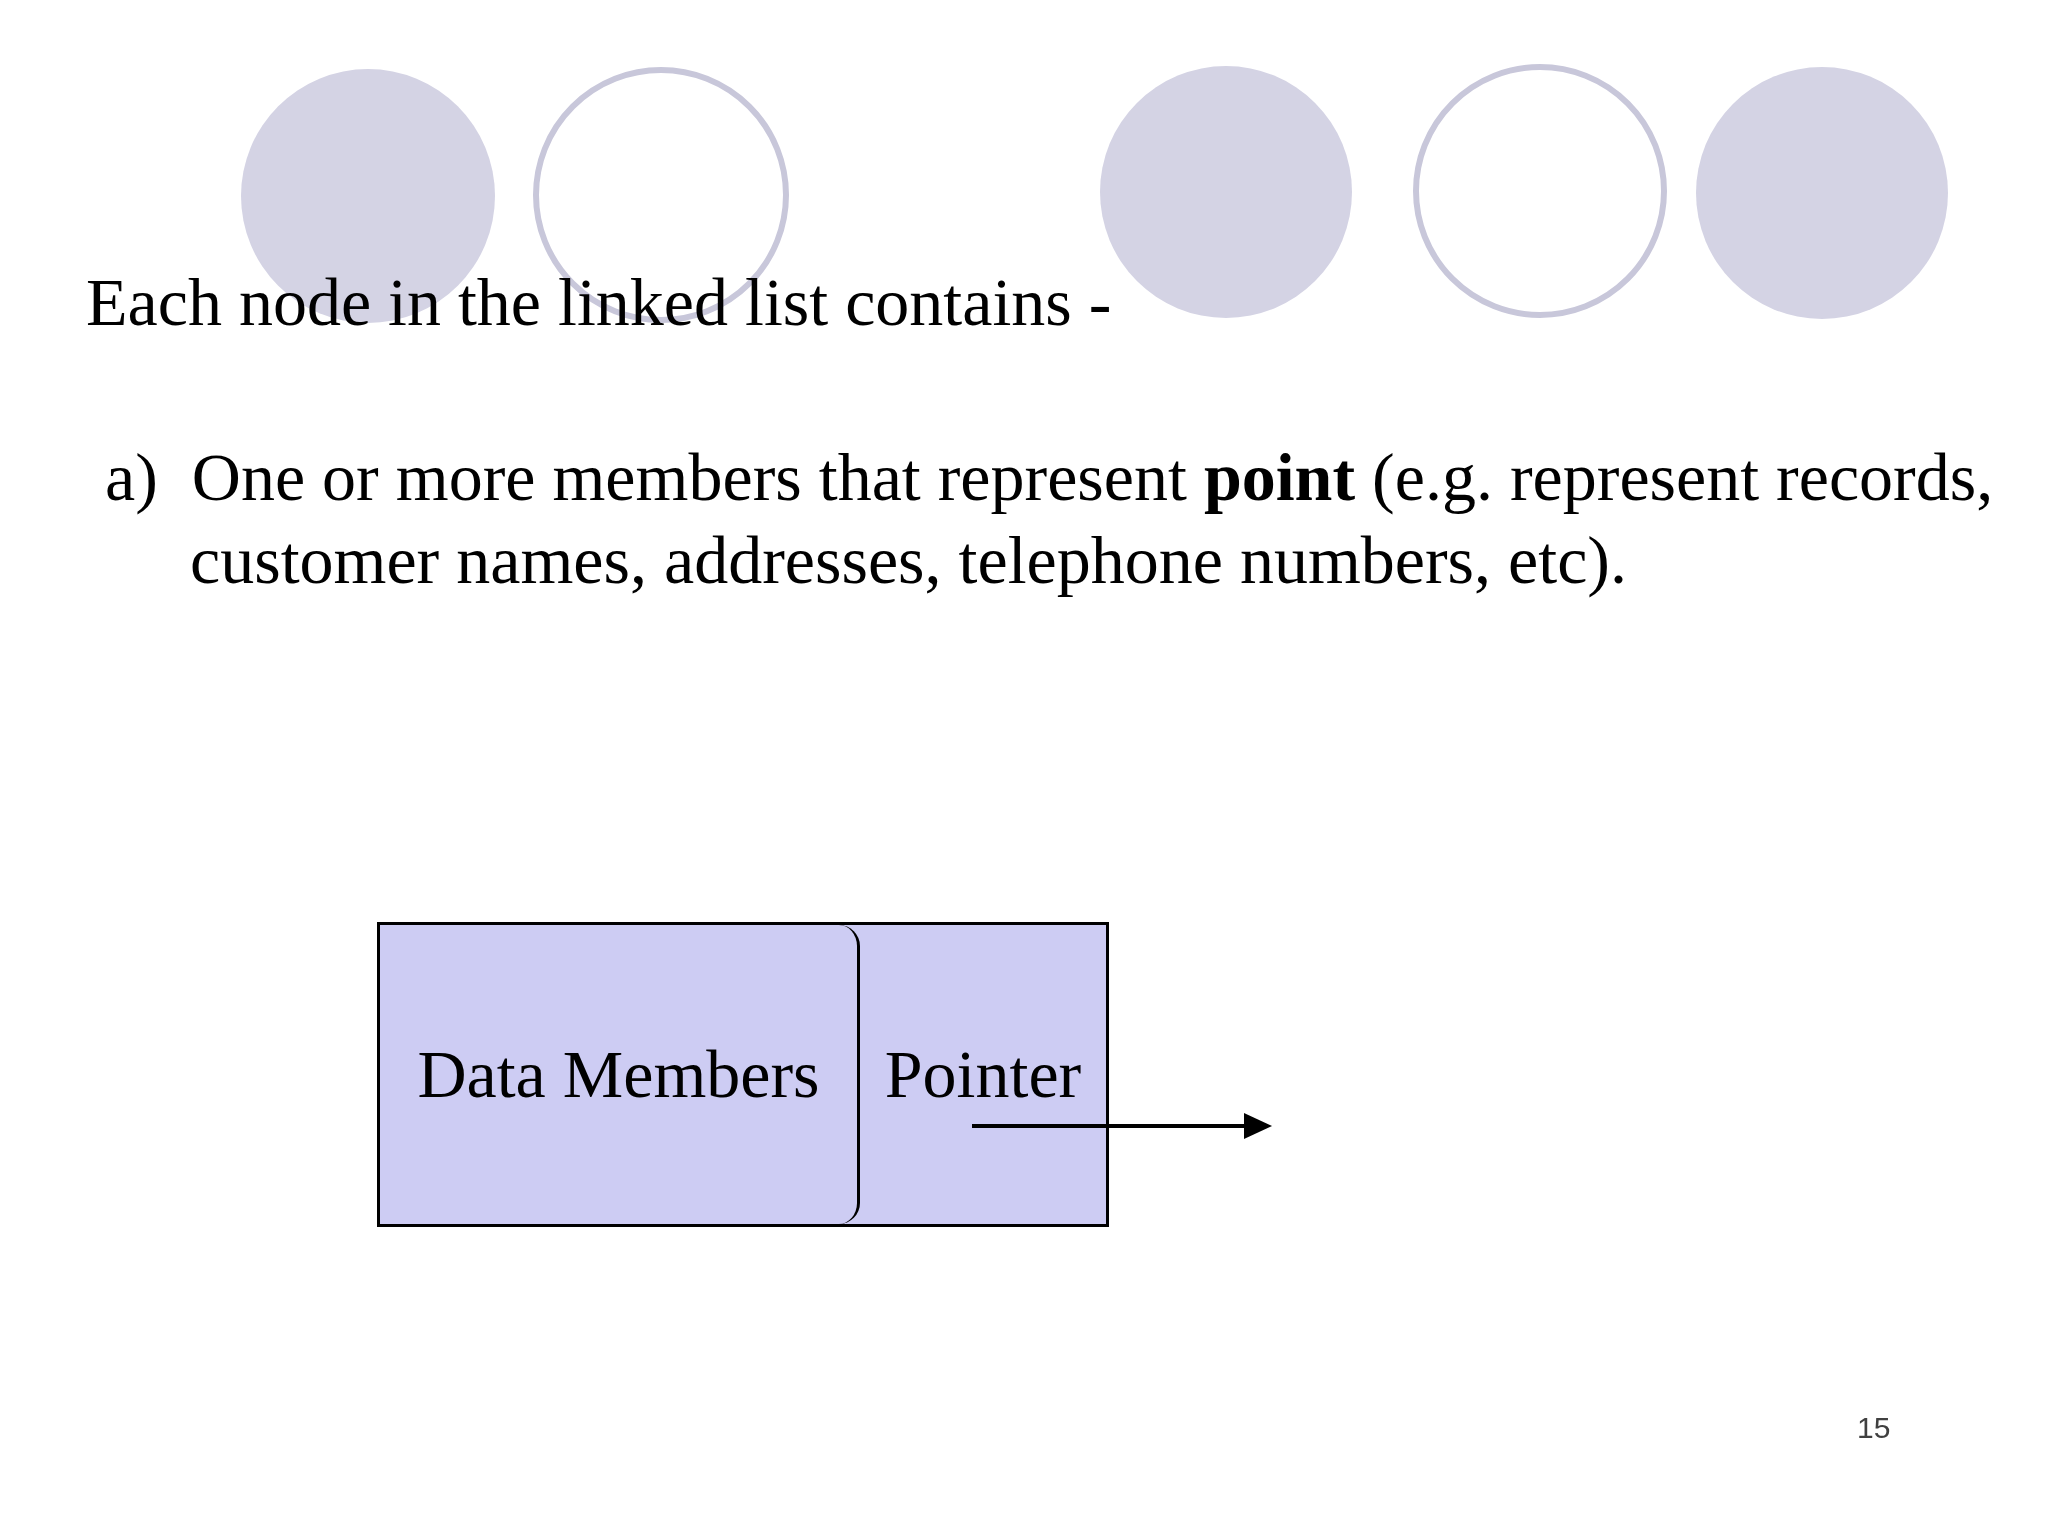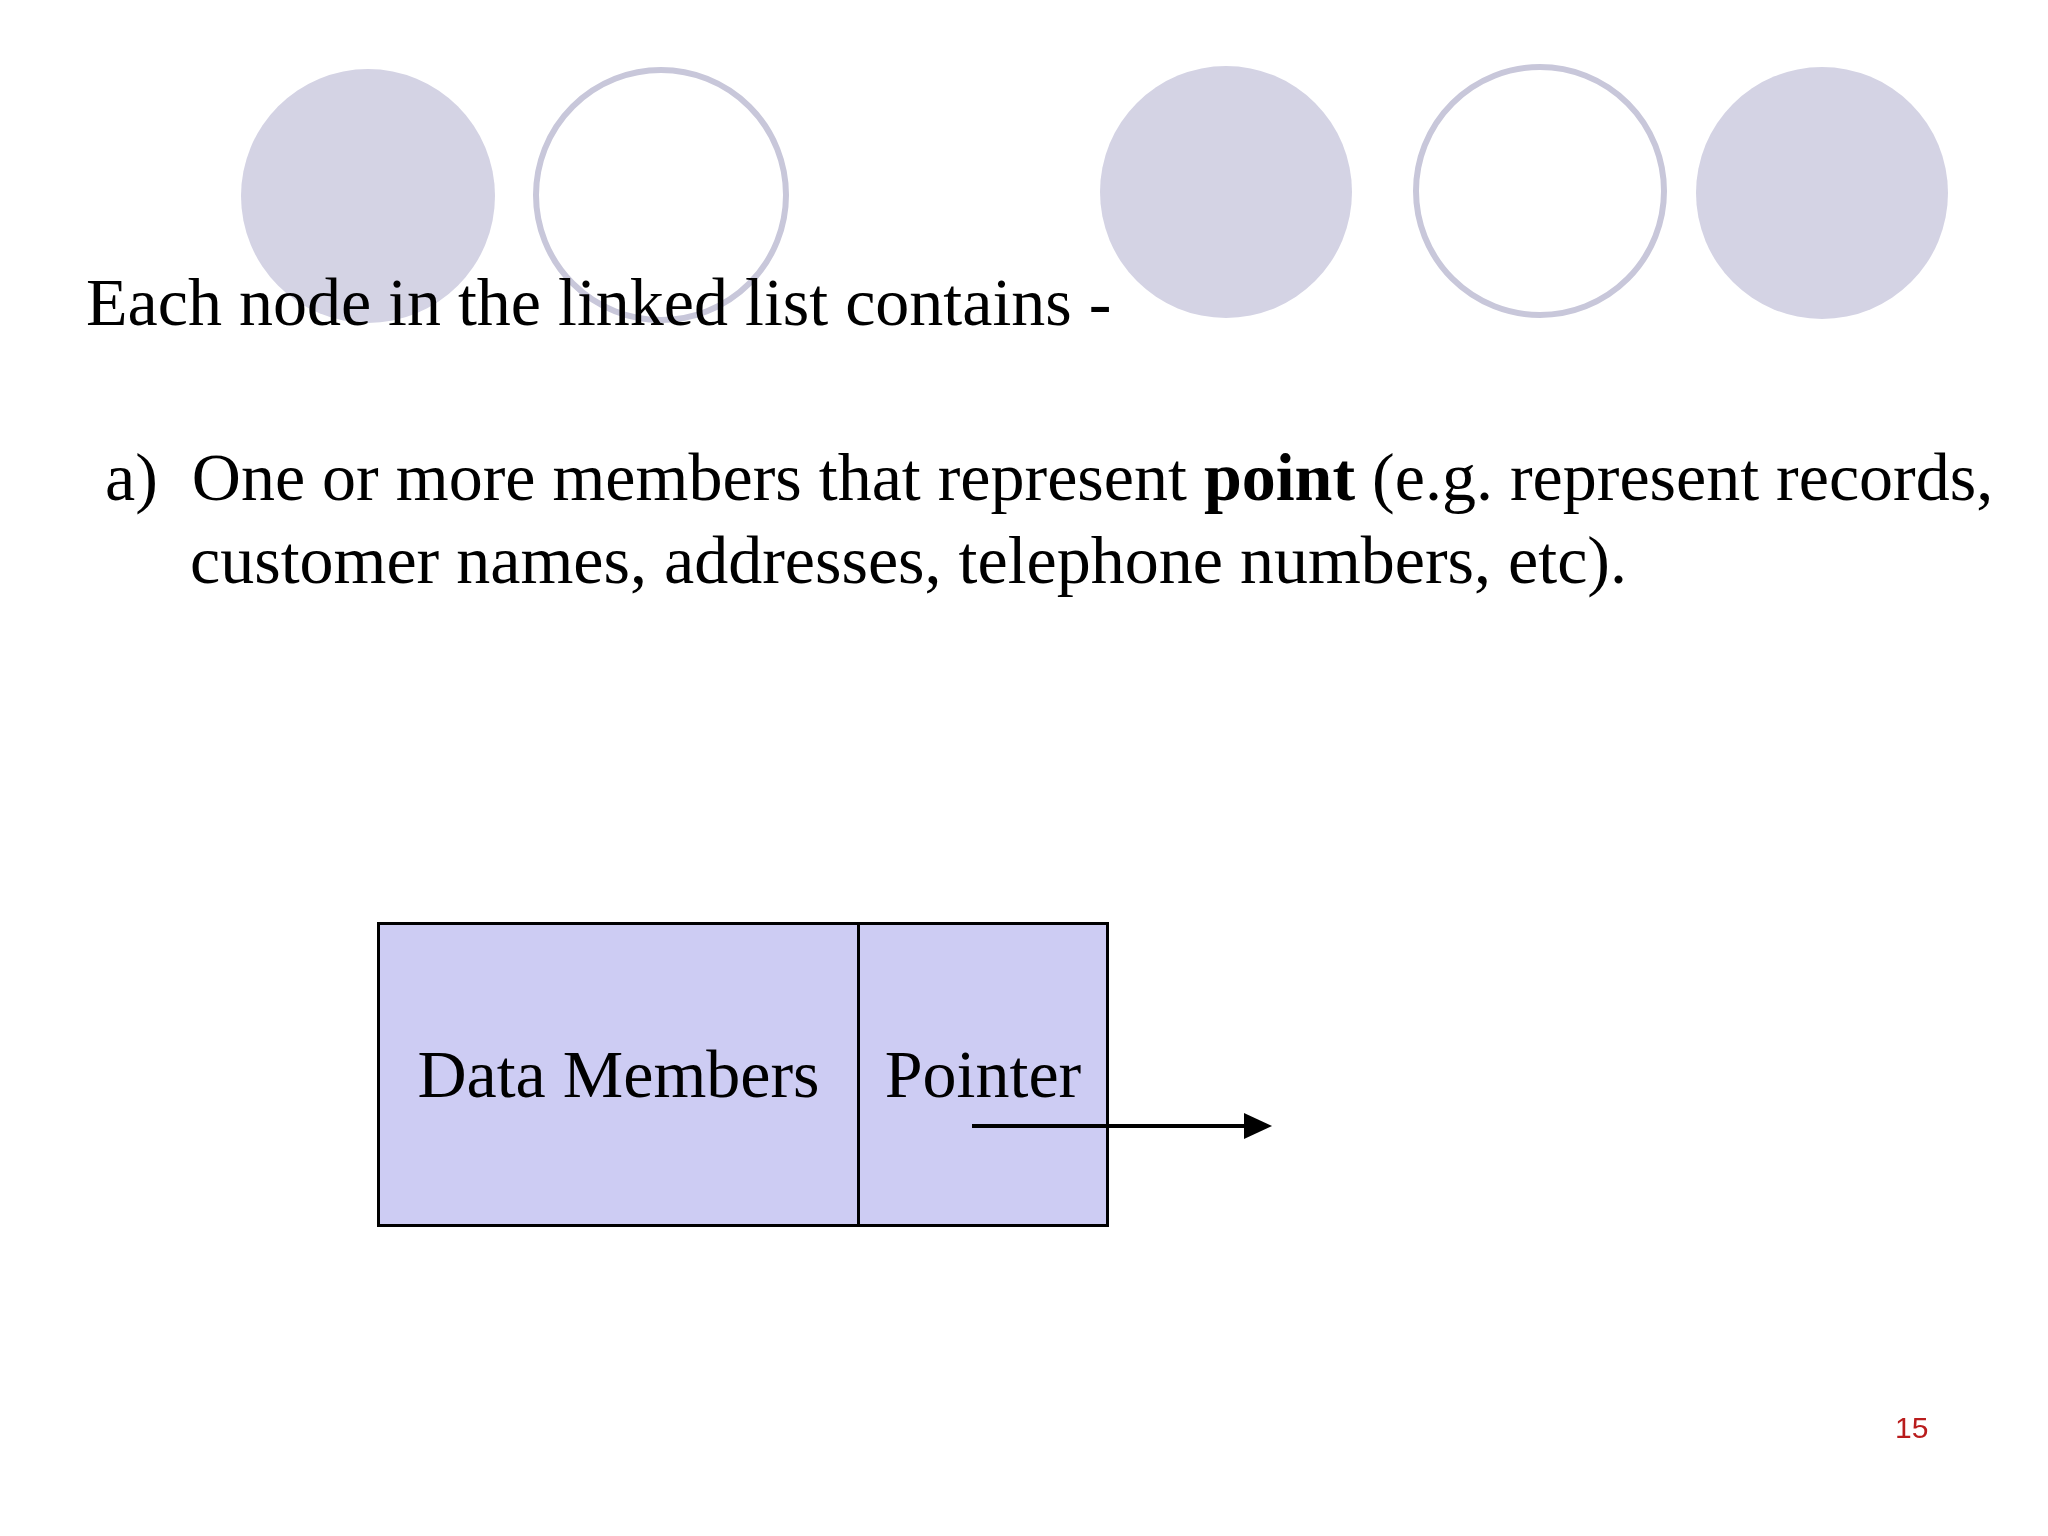--- a/index.html
+++ b/index.html
@@ -65,21 +65,21 @@
     display: flex;
     z-index: 1;
   }
   .cell {
     display: flex;
     align-items: center;
     justify-content: center;
     font-size: 68px;
     white-space: nowrap;
   }
-  .cell-data { width: 477px; border-right: 3px solid #000000; }
+  .cell-data { width: 477px; border-right: 3px solid #000000; border-radius: 21px; }
   .cell-pointer { flex: 1; }
 
   .arrow-line {
     position: absolute;
     left: 972px;
     top: 1124px;
     width: 274px;
     height: 4px;
     background: #000000;
     z-index: 3;
@@ -91,26 +91,26 @@
     width: 0;
     height: 0;
     border-left: 28px solid #000000;
     border-top: 13px solid transparent;
     border-bottom: 13px solid transparent;
     z-index: 3;
   }
 
   .page-number {
     position: absolute;
-    left: 1895px;
+    left: 1857px;
     top: 1413px;
     font-family: "Liberation Sans", "DejaVu Sans", sans-serif;
     font-size: 30px;
     line-height: 30px;
-    color: #b91c1c;
+    color: #404040;
     text-align: right;
   }
 </style>
 </head>
 <body>
 
 <div class="slide">
 
   <div id="circle-1" class="circle" style="background: rgb(212, 211, 228);"></div>
   <div id="circle-2" class="circle outlined" style="border-color: rgb(200, 199, 218);"></div>

